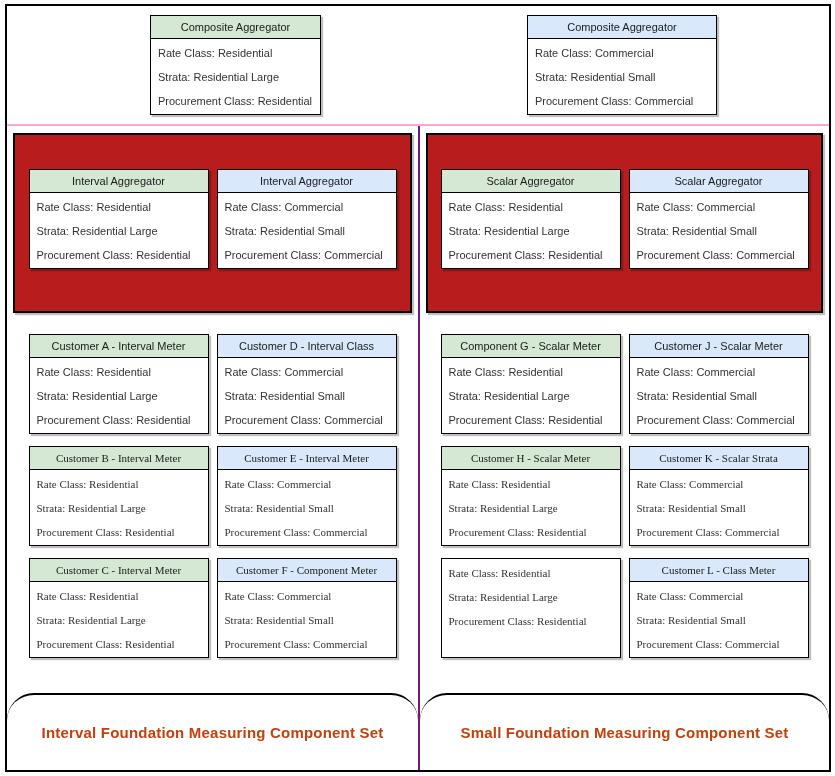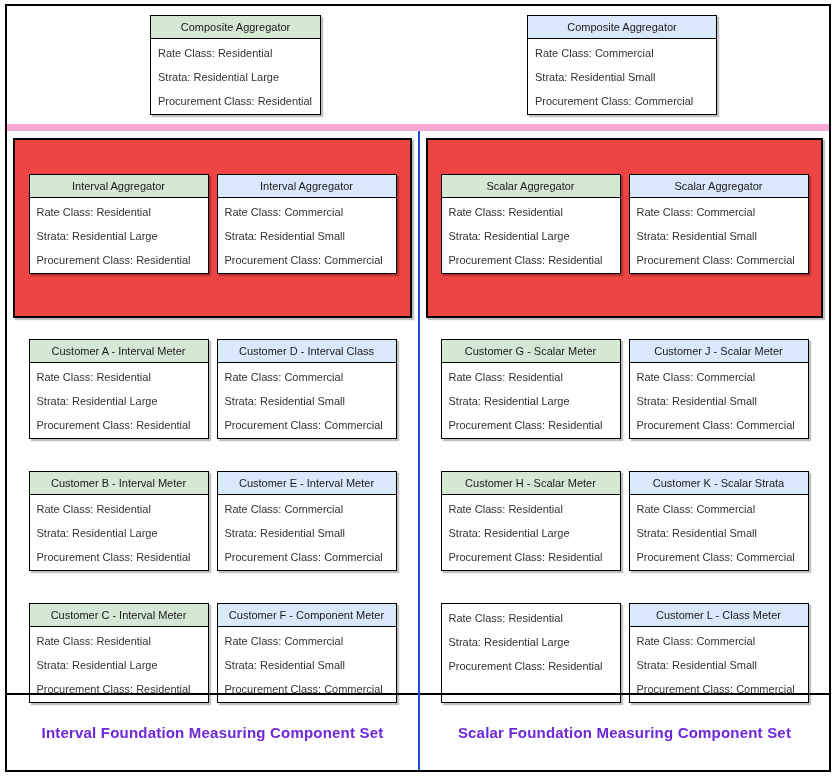--- a/index.html
+++ b/index.html
@@ -18,63 +18,64 @@
     width: 826px;
     height: 768px;
     border: 2px solid #000;
     box-sizing: border-box;
     display: flex;
     flex-direction: column;
     background: #fff;
   }
   .top-strip {
     height: 118px;
-    border-bottom: 7px solid #f9a8d4;
+    border-bottom: 2px solid #f9a8d4;
     position: relative;
     flex: 0 0 auto;
   }
   .main {
     flex: 1;
     display: flex;
     min-height: 0;
   }
   .col {
     width: 50%;
     display: flex;
     flex-direction: column;
     box-sizing: border-box;
   }
-  .col.right { border-left: 2px solid #1d4ed8; }
+  .col.right { border-left: 2px solid #701a75; }
   .col-cards { flex: 1; min-height: 0; }
   .col-footer {
     height: 75px;
     border-top: 2px solid #000;
     display: flex;
     align-items: center;
     justify-content: center;
     font-weight: bold;
     font-size: 15px;
-    color: #6d28d9;
+    color: #c2410c;
     letter-spacing: 0.2px;
+    border-radius: 27px;
   }
   .agg-box {
     margin: 7px 6px 0 6px;
     height: 180px;
     box-sizing: border-box;
     border: 2px solid #000;
     box-shadow: 2px 2px 1px rgba(0,0,0,0.25);
     padding-top: 34px;
-    background: #ef4444;
+    background: #b91c1c;
   }
   .pair {
     display: flex;
     justify-content: center;
     gap: 8px;
   }
-  .cust-row { margin-top: 32px; }
+  .cust-row { margin-top: 12px; font-family: Liberation Serif, serif; }
   .cust-row-first { margin-top: 21px; }
   .card {
     width: 180px;
     height: 100px;
     box-sizing: border-box;
     border: 1px solid #000;
     background: #fff;
     box-shadow: 2px 2px 1px rgba(0,0,0,0.25);
   }
   .card-header {
@@ -241,21 +242,21 @@
                 <div class="card-line">Strata: Residential Small</div>
                 <div class="card-line">Procurement Class: Commercial</div>
               </div>
             </div>
 
           </div>
         </div>
 
         <div class="pair cust-row-first">
           <div class="card">
-            <div class="card-header green">Customer G - Scalar Meter</div>
+            <div class="card-header green">Component G - Scalar Meter</div>
             <div class="card-body">
               <div class="card-line">Rate Class: Residential</div>
               <div class="card-line">Strata: Residential Large</div>
               <div class="card-line">Procurement Class: Residential</div>
             </div>
           </div>
           <div class="card">
             <div class="card-header blue">Customer J - Scalar Meter</div>
             <div class="card-body">
               <div class="card-line">Rate Class: Commercial</div>
@@ -296,17 +297,17 @@
             <div class="card-header blue">Customer L - Class Meter</div>
             <div class="card-body">
               <div class="card-line">Rate Class: Commercial</div>
               <div class="card-line">Strata: Residential Small</div>
               <div class="card-line">Procurement Class: Commercial</div>
             </div>
           </div>
         </div>
 
       </div>
-      <div class="col-footer">Scalar Foundation Measuring Component Set</div>
+      <div class="col-footer">Small Foundation Measuring Component Set</div>
     </div>
 
   </div>
 </div>
 
 </body></html>

